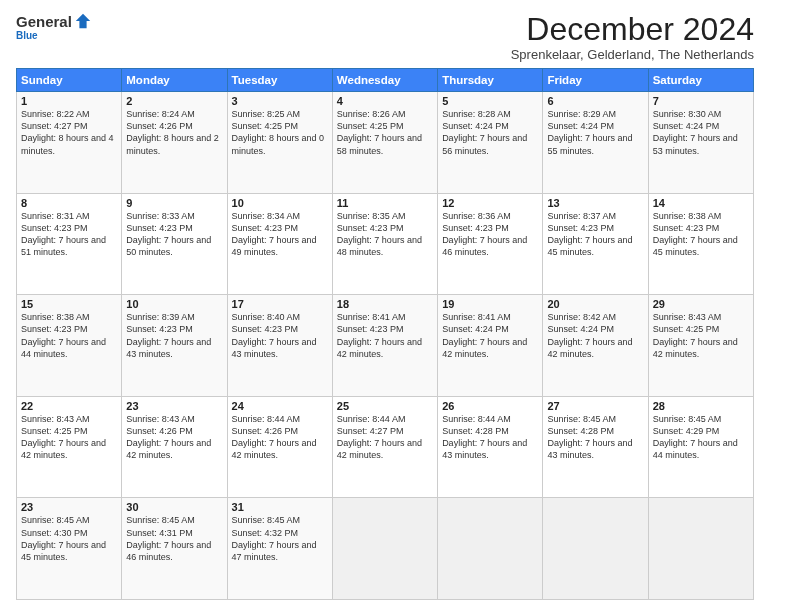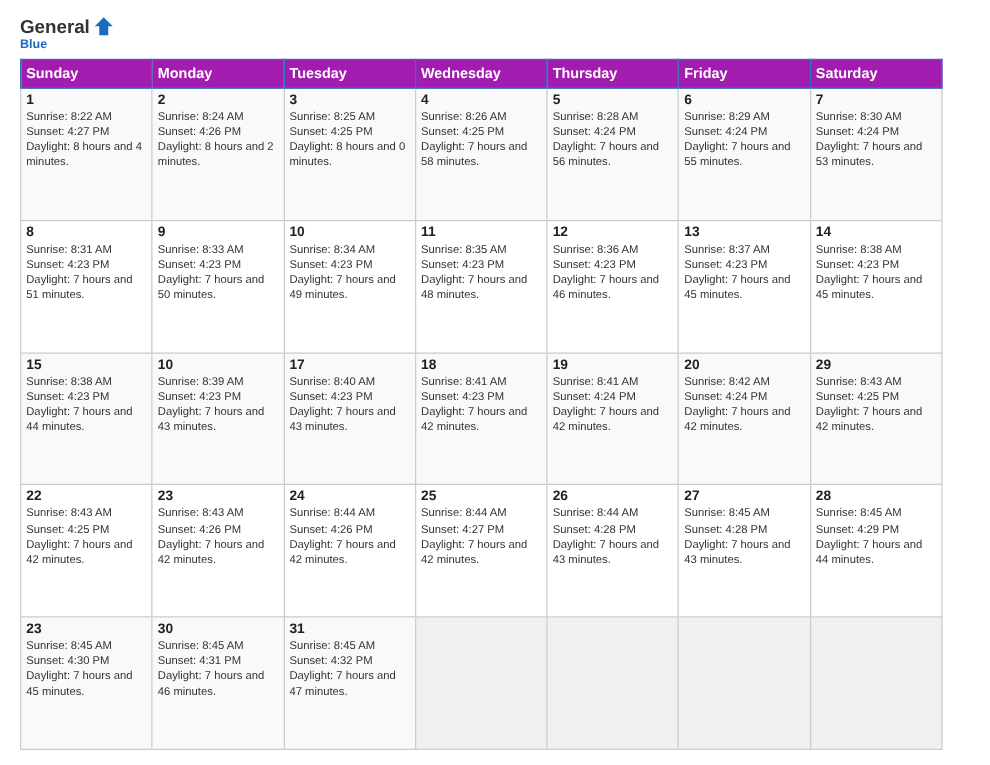--- a/index.html
+++ b/index.html
@@ -59,21 +59,21 @@
     .subtitle {
       font-size: 13px;
       color: #444;
     }
     .calendar-table {
       width: 100%;
       border-collapse: collapse;
       flex: 1;
     }
     .calendar-table thead tr th {
-      background-color: #a21caf;
+      background-color: #3b82f6;
       color: #fff;
       font-size: 11.5px;
       font-weight: bold;
       padding: 5px 4px;
       text-align: left;
       border: 1px solid #2e75b6;
     }
     .calendar-table tbody tr td {
       border: 1px solid #ccc;
       vertical-align: top;
@@ -111,20 +111,22 @@
     <div class="logo">
       <div class="logo-text">
         <span class="logo-general">General</span>
         <svg class="logo-icon" viewBox="0 0 20 20">
           <polygon points="10,2 18,10 14,10 14,18 6,18 6,10 2,10" fill="#1a6bbf"></polygon>
         </svg>
       </div>
       <span class="logo-blue">Blue</span>
     </div>
     <div class="title-area">
+      <div class="month-title">December 2024</div>
+      <div class="subtitle">Sprenkelaar, Gelderland, The Netherlands</div>
     </div>
   </div>
 
   <table class="calendar-table">
     <thead>
       <tr>
       <th>Sunday</th>
           <th>Monday</th>
           <th>Tuesday</th>
           <th>Wednesday</th>

